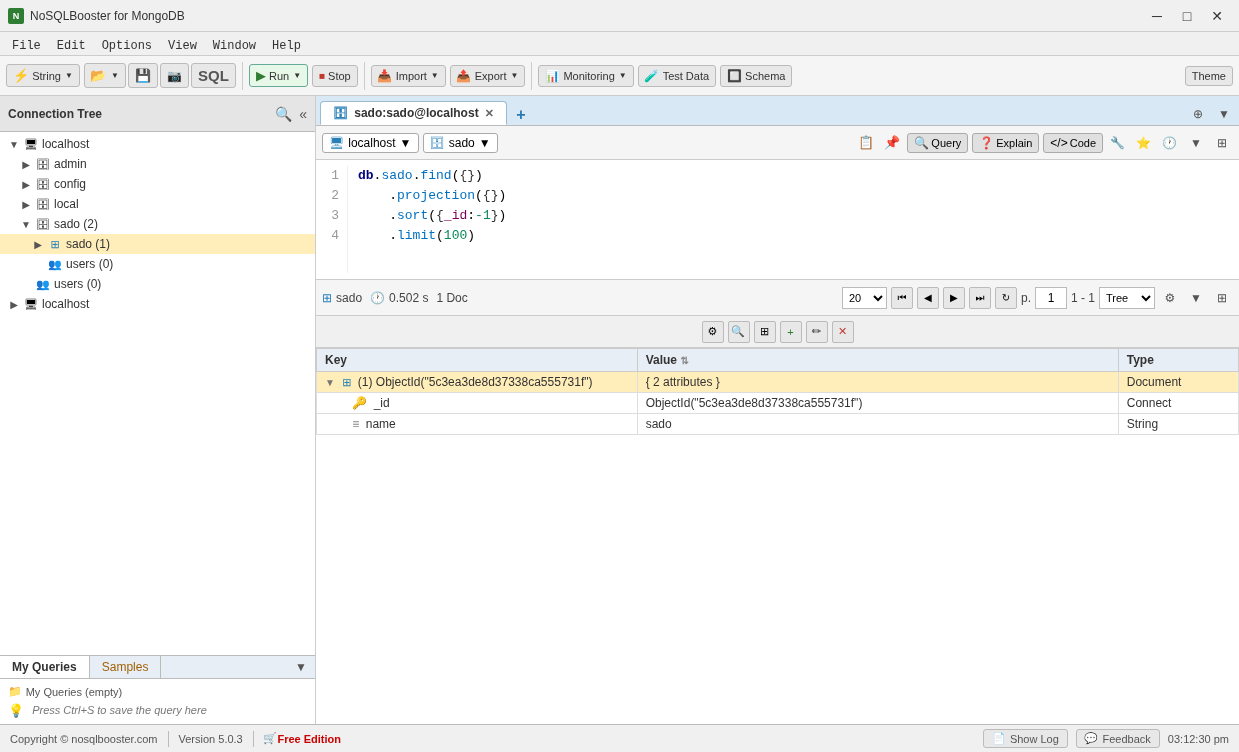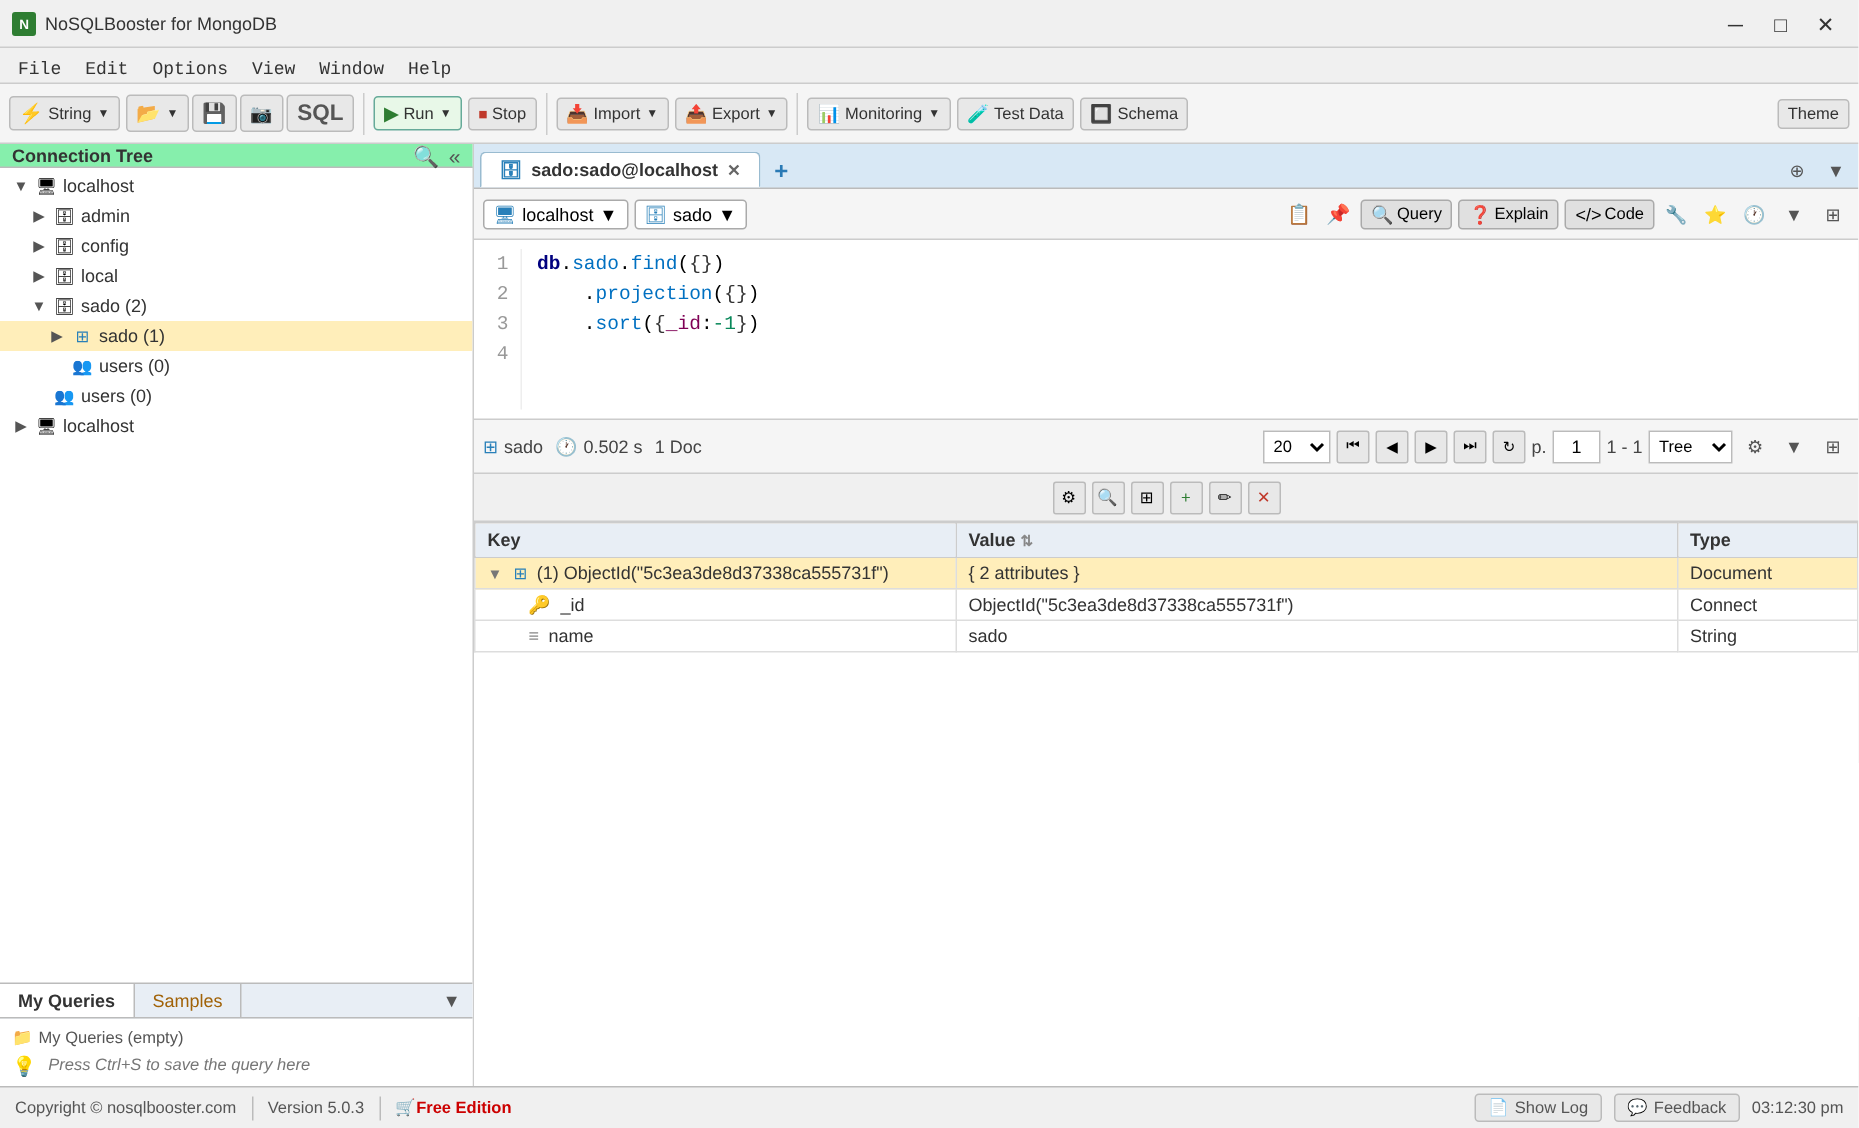--- a/index.html
+++ b/index.html
@@ -22,21 +22,21 @@
     .toolbar-btn .arrow { font-size: 8px; margin-left: 1px; }
     .toolbar-sep { width: 1px; height: 28px; background: #ccc; margin: 0 2px; }
 
     
     #main { display: flex; height: calc(752px - 32px - 24px - 40px - 28px); }
 
     
     #left-panel { width: 316px; display: flex; flex-direction: column; border-right: 1px solid #ccc; background: #fff; }
     
     
-    #conn-tree-header { background: #86efac; height: 16px; display: flex; align-items: center; padding: 0 8px; border-bottom: 1px solid #bbb; }
+    #conn-tree-header { background: #e5e5e5; height: 36px; display: flex; align-items: center; padding: 0 8px; border-bottom: 1px solid #bbb; }
     #conn-tree-header .title { flex: 1; font-weight: bold; font-size: 12px; color: #333; }
     #conn-tree-header .icons { display: flex; gap: 6px; }
     #conn-tree-header .icon-btn { cursor: pointer; color: #555; font-size: 14px; }
 
     
     #tree { flex: 1; overflow-y: auto; font-size: 12px; padding: 2px 0; }
     .tree-item { display: flex; align-items: center; padding: 2px 4px; cursor: pointer; white-space: nowrap; }
     .tree-item.selected { background: #ffeeba; }
     .tree-item .indent { display: inline-block; }
     .tree-item .toggle { width: 12px; text-align: center; color: #555; font-size: 10px; }
@@ -343,20 +343,21 @@
       <div id="line-nums">
         <div>1</div>
         <div>2</div>
         <div>3</div>
         <div>4</div>
       </div>
       <div id="code-area">
         <div class="code-line"><span class="kw">db</span>.<span style="color:#0070c1;">sado</span>.<span class="method">find</span>(<span class="brace">{}</span>)</div>
         <div class="code-line">    .<span class="method">projection</span>(<span class="brace">{}</span>)</div>
         <div class="code-line">    .<span class="method">sort</span>(<span class="brace">{</span><span style="color:#7f0055;">_id</span>:<span style="color:#09885a;">-1</span><span class="brace">}</span>)</div>
+        <div class="code-line">    .<span class="method">limit</span>(<span style="color:#09885a;">100</span>)</div>
       </div>
     </div>
 
     <div id="results-toolbar">
       <span style="color:#2980b9; font-size:12px;">⊞</span>
       <span class="result-info">sado</span>
       <span style="color:#888; font-size:12px;">🕐</span>
       <span class="result-info">0.502 s</span>
       <span class="result-info">1 Doc</span>
 

